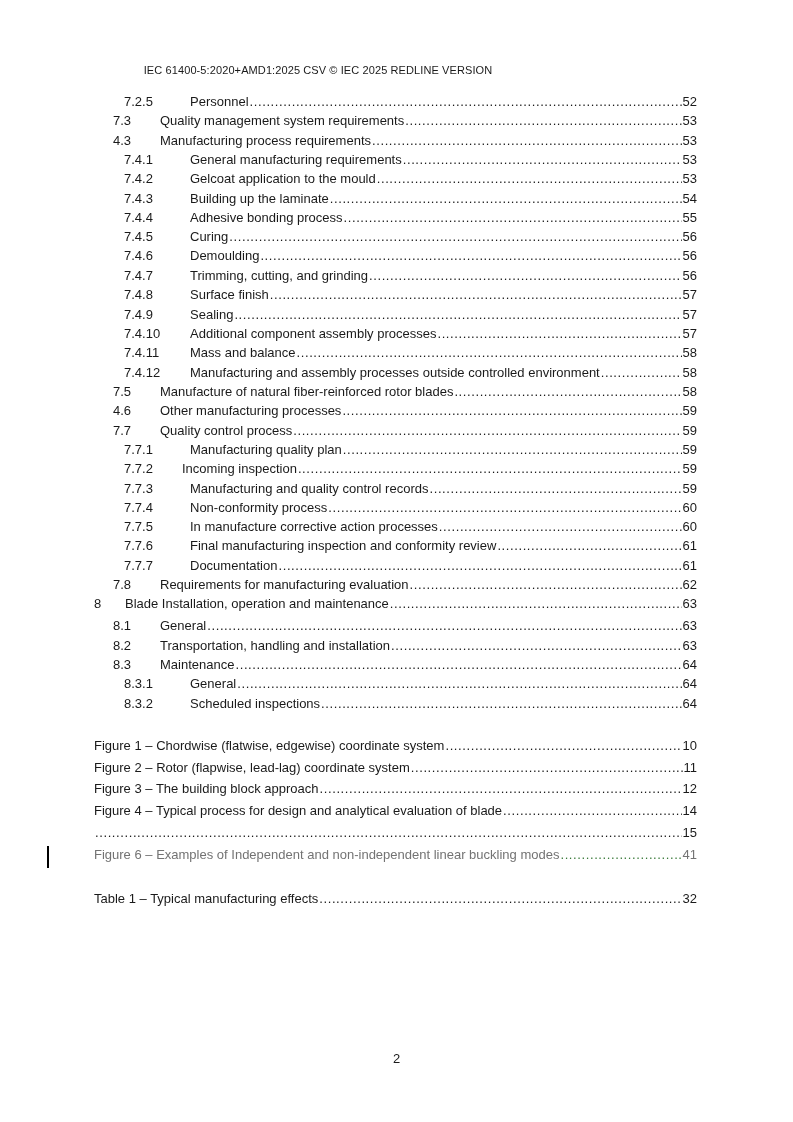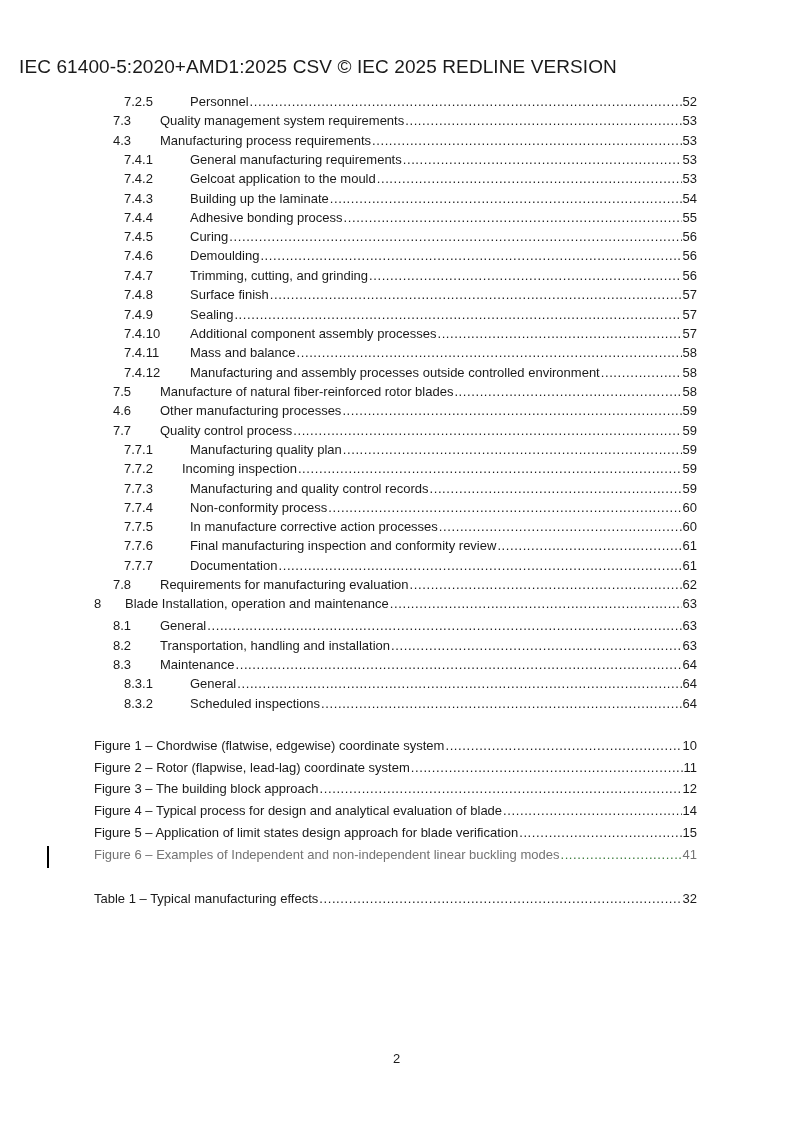--- a/index.html
+++ b/index.html
@@ -1,19 +1,19 @@
 <!DOCTYPE html>
 <html><head>
 <meta charset="utf-8">
 <style>
   html, body { margin:0; padding:0; background:#ffffff; }
   body { width:793px; height:1122px; position:relative; overflow:hidden;
          font-family:"Liberation Sans", sans-serif; color:#1a1a1a; }
-  .header { position:absolute; top:56px; left:0; width:636px; text-align:center;
-            font-size:19px; letter-spacing:0.1px; }
+  .header { position:absolute; top:64px; left:0; width:636px; text-align:center;
+            font-size:11px; letter-spacing:0.1px; }
   .toc { position:absolute; left:0; top:0; width:793px; }
   .row { position:absolute; left:0; height:18px; font-size:13px; line-height:18px; width:793px; }
   .num { position:absolute; white-space:nowrap; }
   .entry { position:absolute; right:96px; display:flex; align-items:baseline; white-space:nowrap; }
   .title { flex:0 0 auto; }
   .leader { flex:1 1 auto; overflow:hidden; margin:0 1px; letter-spacing:0.6px; color:#1a1a1a; }
   .leader::before { content:"................................................................................................................................................................................................................................................................"; }
   .page { flex:0 0 auto; }
   .green { color:#737373; }
   .green .leader { color:#3a7a3a; }
@@ -309,21 +309,20 @@
   </div>
   <div class="row" style="top:802px">
     <span class="entry" style="left:94px">
         <span class="title">Figure 4 – Typical process for design and analytical evaluation of blade</span>
         <span class="leader"></span>
         <span class="page">14</span>
       </span>
   </div>
   <div class="row" style="top:824px">
     <span class="entry" style="left:94px">
-        <span class="title">Figure 5 – Application of limit states design approach for blade verification</span>
         <span class="leader"></span>
         <span class="page">15</span>
       </span>
   </div>
   <div class="row green" style="top:846px">
     <span class="entry" style="left:94px">
         <span class="title">Figure 6 – Examples of Independent and non-independent linear buckling modes</span>
         <span class="leader"></span>
         <span class="page">41</span>
       </span>

